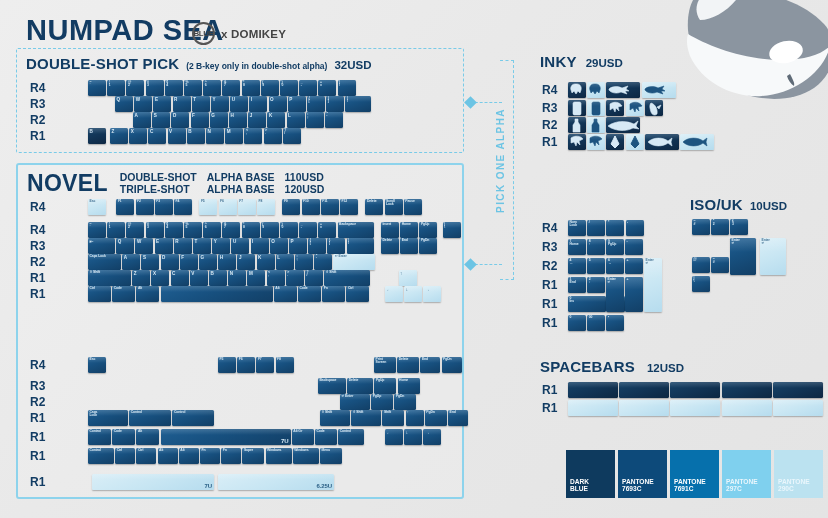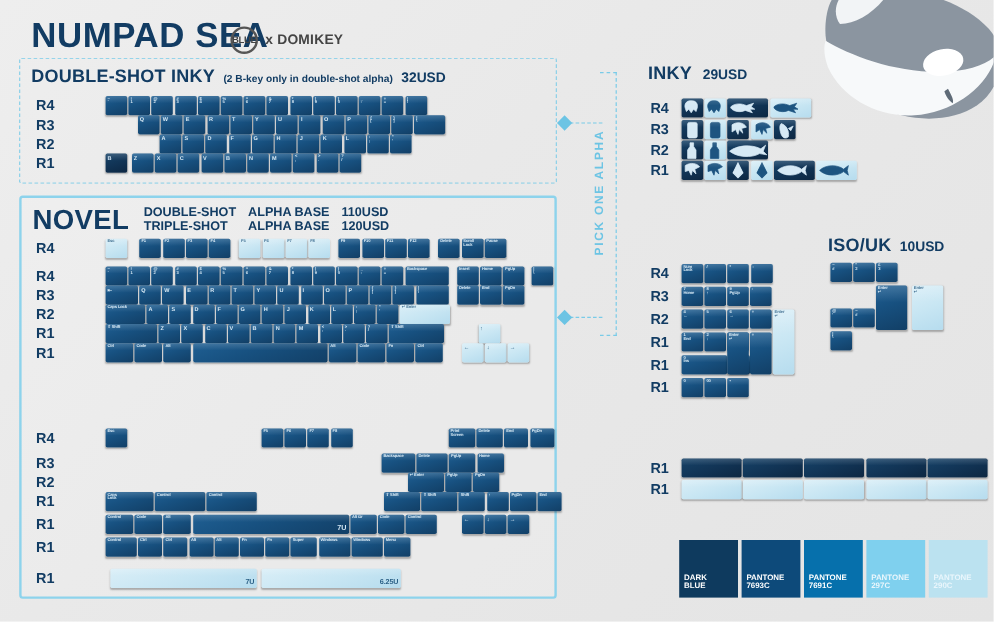--- a/index.html
+++ b/index.html
@@ -99,21 +99,21 @@
   </svg>
 
   <div class="title">NUMPAD SEA</div>
   <div class="logo-wrap">
     <div class="logo-badge">BLUE</div>
     <div class="logo-x">x DOMIKEY</div>
   </div>
 
   <div class="alpha-box"></div>
   <div class="alpha-head">
-    <div class="sect-title">DOUBLE-SHOT INKY</div>
+    <div class="sect-title">DOUBLE-SHOT PICK</div>
     <div class="sect-note">(2 B-key only in double-shot alpha)</div>
     <div class="sect-price">32USD</div>
   </div>
   <div id="alphaRows">
       <div class="rlabel" style="position: absolute; left: 30px; top: 81px;">R4</div>
       <div class="kc dark" style="left: 88px; top: 80px; width: 18px; height: 16px;">
         <div class="face"></div>
         <div class="lg">~<br>`</div>
       </div>
       <div class="kc dark" style="left: 107.2px; top: 80px; width: 18px; height: 16px;">
@@ -1189,20 +1189,24 @@
       <div class="kc dark" style="left: 730px; top: 238px; width: 26px; height: 37px;">
         <div class="face"></div>
         <div class="lg">Enter<br>↵</div>
       </div>
       <div class="kc light" style="left: 760px; top: 238px; width: 26px; height: 37px;">
         <div class="face"></div>
         <div class="lg">Enter<br>↵</div>
       </div>
     </div>
 
+  <div style="position:absolute;left:540px;top:358px;display:flex;align-items:baseline;gap:12px;">
+    <div class="sect-title">SPACEBARS</div>
+    <div class="sect-price">12USD</div>
+  </div>
   <div id="spacebarRows">
       <div class="rlabel" style="position: absolute; left: 542px; top: 383px;">R1</div>
       <div class="rlabel" style="position: absolute; left: 542px; top: 401px;">R1</div>
       <div class="kc navy" style="left: 568px; top: 382px; width: 50px; height: 16px;">
         <div class="face"></div>
       </div>
       <div class="kc navy" style="left: 619.2px; top: 382px; width: 50px; height: 16px;">
         <div class="face"></div>
       </div>
       <div class="kc navy" style="left: 670.4px; top: 382px; width: 50px; height: 16px;">

